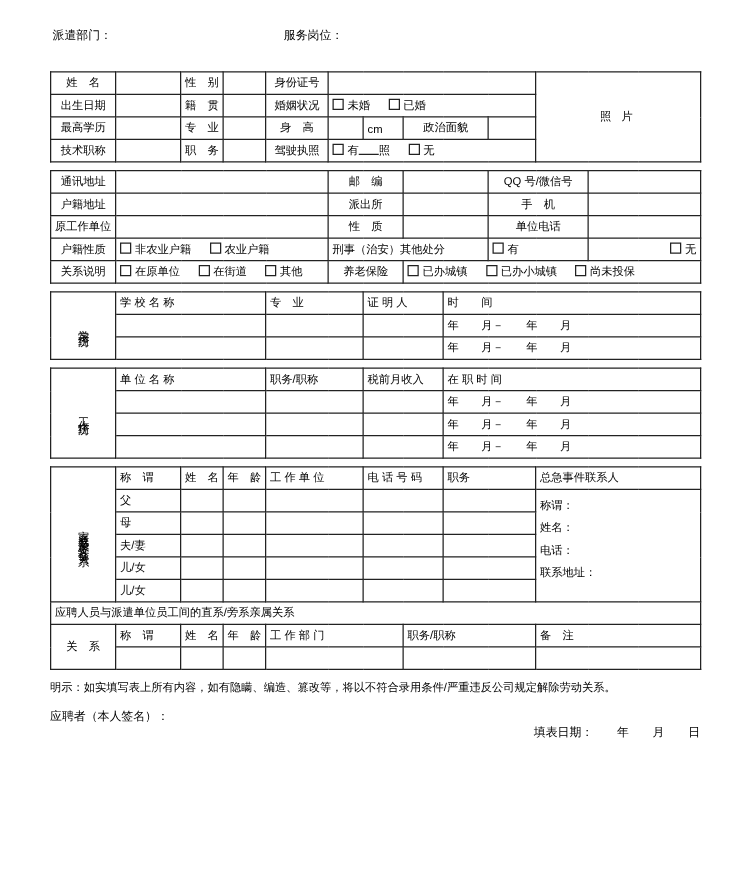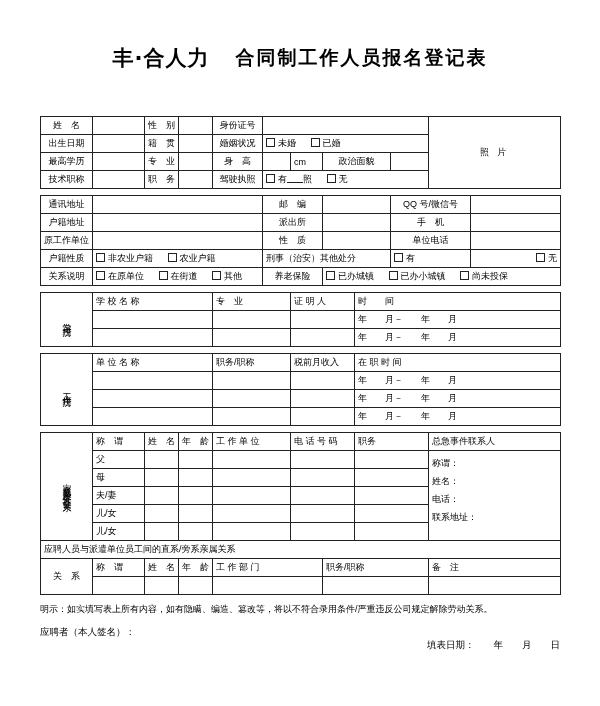--- a/index.html
+++ b/index.html
@@ -37,26 +37,24 @@
   .f2{flex:1;text-align:right;}
   .tiny{font-size:8.5px;}
   .nowrap{white-space:nowrap;}
   .underline-sm{display:inline-block;width:16px;border-bottom:1px solid #222;height:8px;vertical-align:-1px;}
 </style>
 </head>
 <body>
 
 <div class="page">
 
-  <div class="title-row">
-    <span class="logo">丰·合人力</span>
-    <span class="doc-title">合同制工作人员报名登记表</span>
-  </div>
 
   <div class="subhdr">
+    <div class="sh2">派遣部门：</div>
+    <div class="sh3">服务岗位：</div>
   </div>
 
   <table class="main">
     <colgroup>
       <col style="width:52px">
         <col style="width:52px">
       <col style="width:34px">
         <col style="width:34px">
       <col style="width:50px">
         <col style="width:28px">

